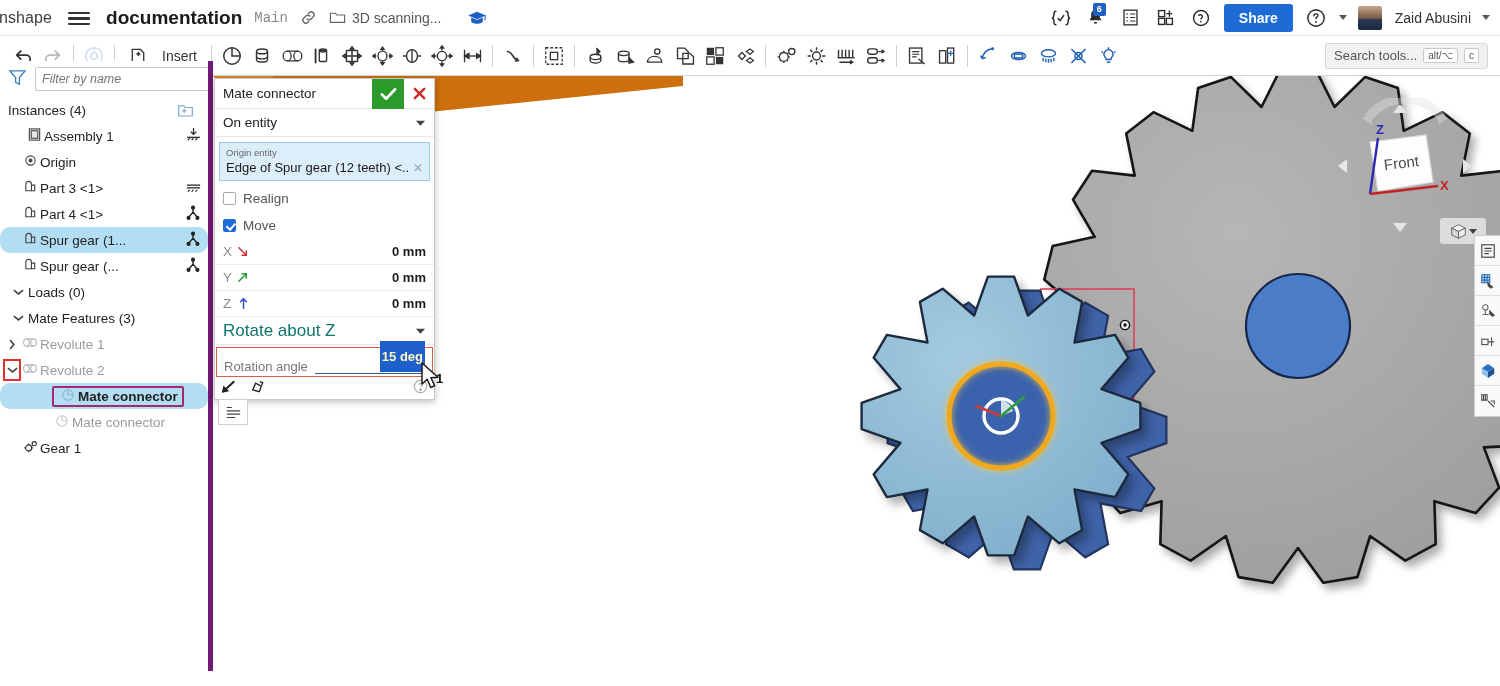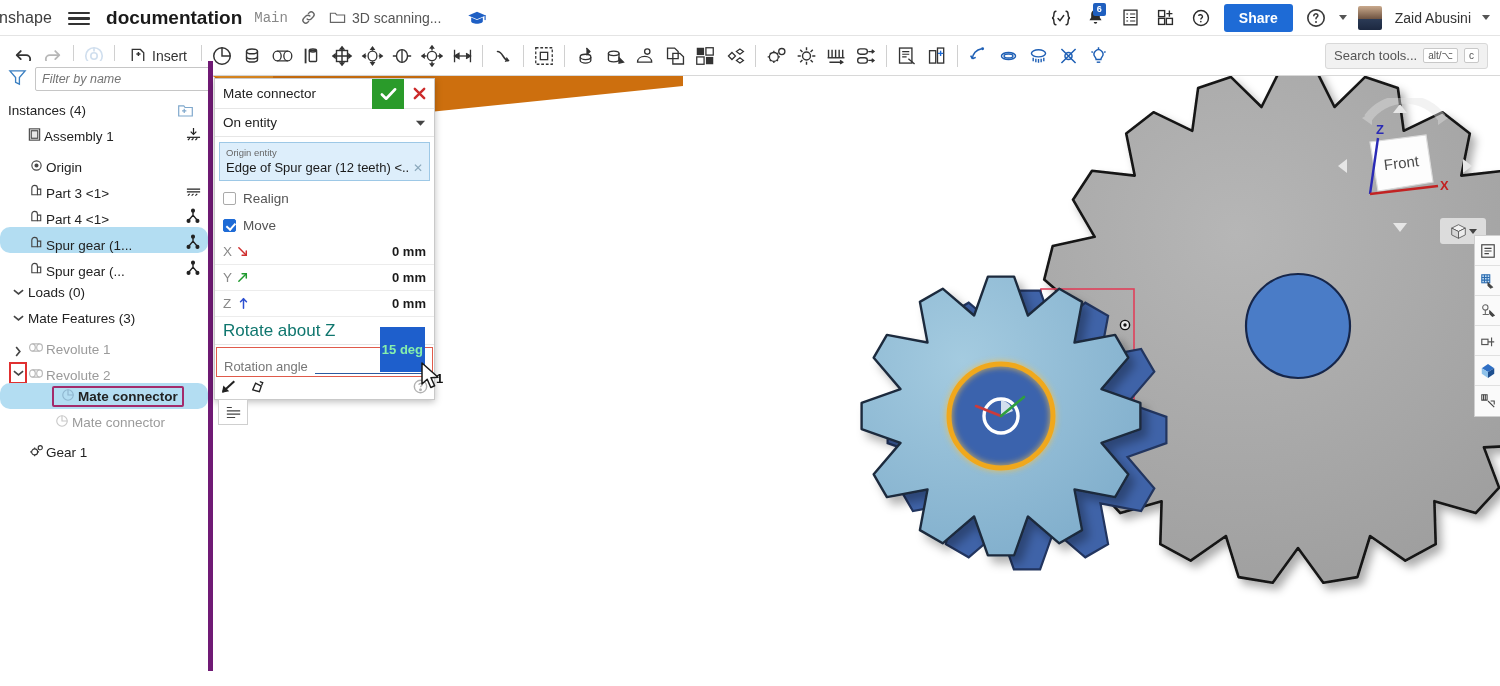--- a/index.html
+++ b/index.html
@@ -49,21 +49,21 @@
 
   
   #toolbar {
     position: absolute; left: 0; top: 36px; width: 1500px; height: 40px;
     background: #fff; border-bottom: 1px solid #d8d8d8;
     display: flex; align-items: center; padding-left: 8px;
   }
   .tool { width: 30px; height: 32px; display: flex; align-items: center; justify-content: center; cursor: pointer; flex: none; }
   .tool.disabled { opacity: .35; }
   .tsep { width: 1px; height: 22px; background: #d0d0d0; margin: 0 5px; flex: none; }
-  #insert-btn { display: flex; align-items: center; gap: 5px; padding: 0 9px; height: 32px; cursor: pointer; }
+  #insert-btn { display: flex; align-items: center; gap: 15px; padding: 0 9px; height: 32px; cursor: pointer; }
   #insert-label { font-size: 14px; color: #333; }
   #search-tools {
     margin-left: auto; margin-right: 12px; display: flex; align-items: center; gap: 6px;
     background: #f1f1f1; border: 1px solid #d8d8d8; border-radius: 3px; height: 26px; padding: 0 8px; cursor: text;
   }
   #search-tools-label { font-size: 13px; color: #555; }
   .kbd { background: #fff; border: 1px solid #c8c8c8; border-radius: 2px; font-size: 10px; color: #555; padding: 1px 4px; }
 
   
   #sidebar {
@@ -81,21 +81,21 @@
   .tree-row {
     display: flex; align-items: center; height: 26px; padding-left: 8px; font-size: 13.5px;
     color: #222; cursor: pointer; position: relative;
   }
   .tree-row.selected { background: #b3ddf2; border-radius: 10px; }
   .tw { width: 16px; flex: none; display: flex; align-items: center; justify-content: center; }
   .ticon { width: 20px; flex: none; display: flex; align-items: center; justify-content: center; }
   .tlabel { white-space: nowrap; overflow: hidden; text-overflow: ellipsis; }
   .tlabel.muted { color: #9b9b9b; }
   .tright { margin-left: auto; margin-right: 0px; width: 30px; display: flex; align-items: center; justify-content: center; }
-  .indent1 { padding-left: 10px; align-items: flex-end; }
+  .indent1 { padding-left: 4px; }
   .indent2 { padding-left: 36px; }
   .red-box-outline { outline: 2px solid #e03030; outline-offset: -1px; }
   .mc-highlight { border: 2px solid #a32b6b; background: #b3ddf2; border-radius: 2px; }
 
   
   #viewport { position: absolute; left: 213px; top: 76px; width: 1287px; height: 610px; background: #fff; overflow: hidden; }
 
   
   #mc-dialog {
     position: absolute; left: 214px; top: 78px; width: 221px;
@@ -135,21 +135,21 @@
   .axis-val { margin-left: auto; font-size: 13px; color: #1a1a1a; font-weight: bold; }
   #rotate-about-row { display: flex; align-items: center; height: 28px; padding: 0 8px; border-bottom: 1px solid #e6e6e6; cursor: pointer; }
   #rotate-about-label { font-size: 17px; color: #0f766e; flex: 1; }
   #rot-angle-wrap { position: relative; margin: 2px 1px 0 1px; border: 1.5px solid #e05a4a; }
   #rot-angle-row { display: flex; align-items: flex-end; height: 28px; padding: 0 7px 2px 7px; }
   #rot-angle-label { font-size: 13px; color: #777; }
   #rot-angle-field {
     margin-left: auto; border-bottom: 1.6px solid #2c5aa0; min-width: 110px;
     display: flex; justify-content: flex-end; align-items: flex-end; padding-bottom: 1px;
   }
-  #rot-angle-value { background: #1e5fcc; color: #86efac; font-size: 13px; padding: 15px 2px; font-weight: bold; }
+  #rot-angle-value { background: #1e5fcc; color: #fef9c3; font-size: 13px; padding: 8px 2px; font-weight: bold; }
   #mc-footer { display: flex; align-items: center; height: 22px; padding: 0 6px; }
   #mc-help { margin-left: auto; opacity: .45; cursor: pointer; }
 
   
   #cursor-layer { position: absolute; left: 0; top: 0; width: 1500px; height: 686px; pointer-events: none; z-index: 60; }
   #cursor-count { position: absolute; left: 436px; top: 371px; font-size: 13px; font-weight: bold; color: #111; }
 
   
   #view-cube { position: absolute; right: 20px; top: 22px; width: 150px; height: 140px; }
   #cube-menu {

